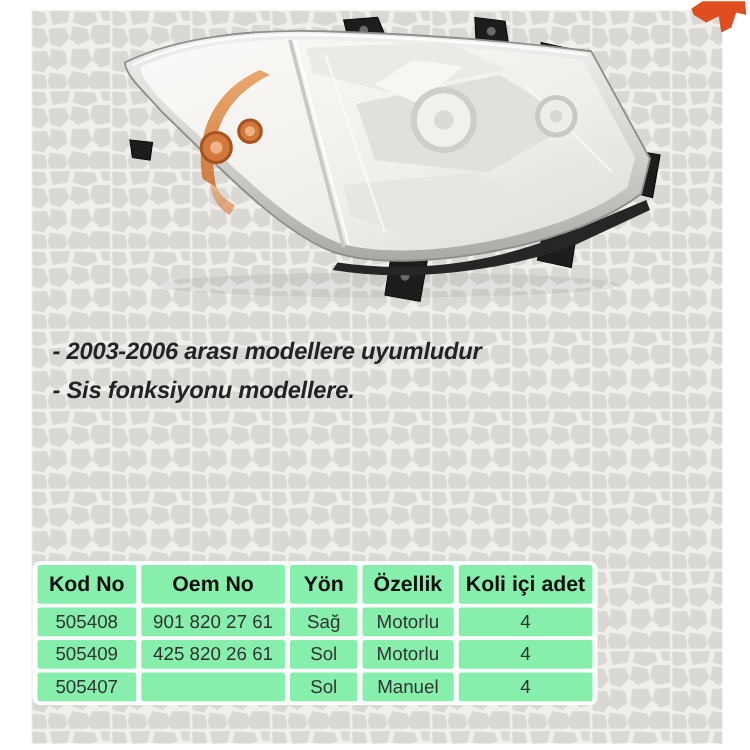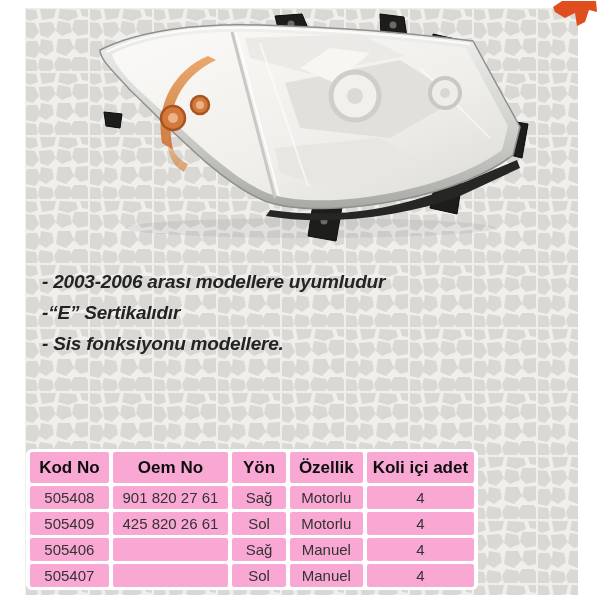--- a/index.html
+++ b/index.html
@@ -18,21 +18,21 @@
     font-style:italic;font-weight:bold;font-size:19px;line-height:31px;
     color:#232323;letter-spacing:-0.2px;
   }
   .product-table{
     position:absolute;left:26px;top:449px;
     border-collapse:separate;border-spacing:4px 3px;
     background:#ffffff;border-radius:6px;
     table-layout:fixed;
   }
   .product-table th,.product-table td{
-    background:#f9a8d4;border-radius:2px;
+    background:#86efac;border-radius:2px;
     text-align:center;vertical-align:middle;
     overflow:hidden;white-space:nowrap;margin-left:38px;
   }
   .product-table th{
     height:31px;font-size:17px;font-weight:bold;color:#0d0d0d;padding:0 2px;
   }
   .product-table td{
     height:23px;font-size:15px;font-weight:normal;color:#333333;padding:0 2px;
   }
   .col-kod{width:97px;} .col-oem{width:135px;} .col-yon{width:76px;}
@@ -161,21 +161,20 @@
       <circle cx="103" cy="110" r="5" fill="#edb287"></circle>
       <circle cx="130" cy="97" r="9" fill="#d3793b" stroke="#a85420" stroke-width="2.5"></circle>
       <circle cx="130" cy="97" r="4" fill="#edb287"></circle>
     </g>
 
     <path d="M 36,44 C 74,25 130,18 190,20 C 258,22 338,28 400,36" fill="none" stroke="#ffffff" stroke-width="2" opacity="0.8"></path>
   </svg>
 
   <div class="features">
     <div>- 2003-2006 arası modellere uyumludur</div>
-    <div>-“E” Sertikalıdır</div>
     <div>- Sis fonksiyonu modellere.</div>
   </div>
 
   <table class="product-table">
     <colgroup>
       <col class="col-kod">
         <col class="col-oem">
         <col class="col-yon">
       <col class="col-ozellik">
         <col class="col-koli">
@@ -198,27 +197,20 @@
           <td>4</td>
         </tr>
         <tr>
           <td>505409</td>
           <td>425 820 26 61</td>
           <td>Sol</td>
           <td>Motorlu</td>
           <td>4</td>
         </tr>
         <tr>
-          <td>505406</td>
-          <td></td>
-          <td>Sağ</td>
-          <td>Manuel</td>
-          <td>4</td>
-        </tr>
-        <tr>
           <td>505407</td>
           <td></td>
           <td>Sol</td>
           <td>Manuel</td>
           <td>4</td>
         </tr>
       </tbody>
   </table>
 
 </div>

